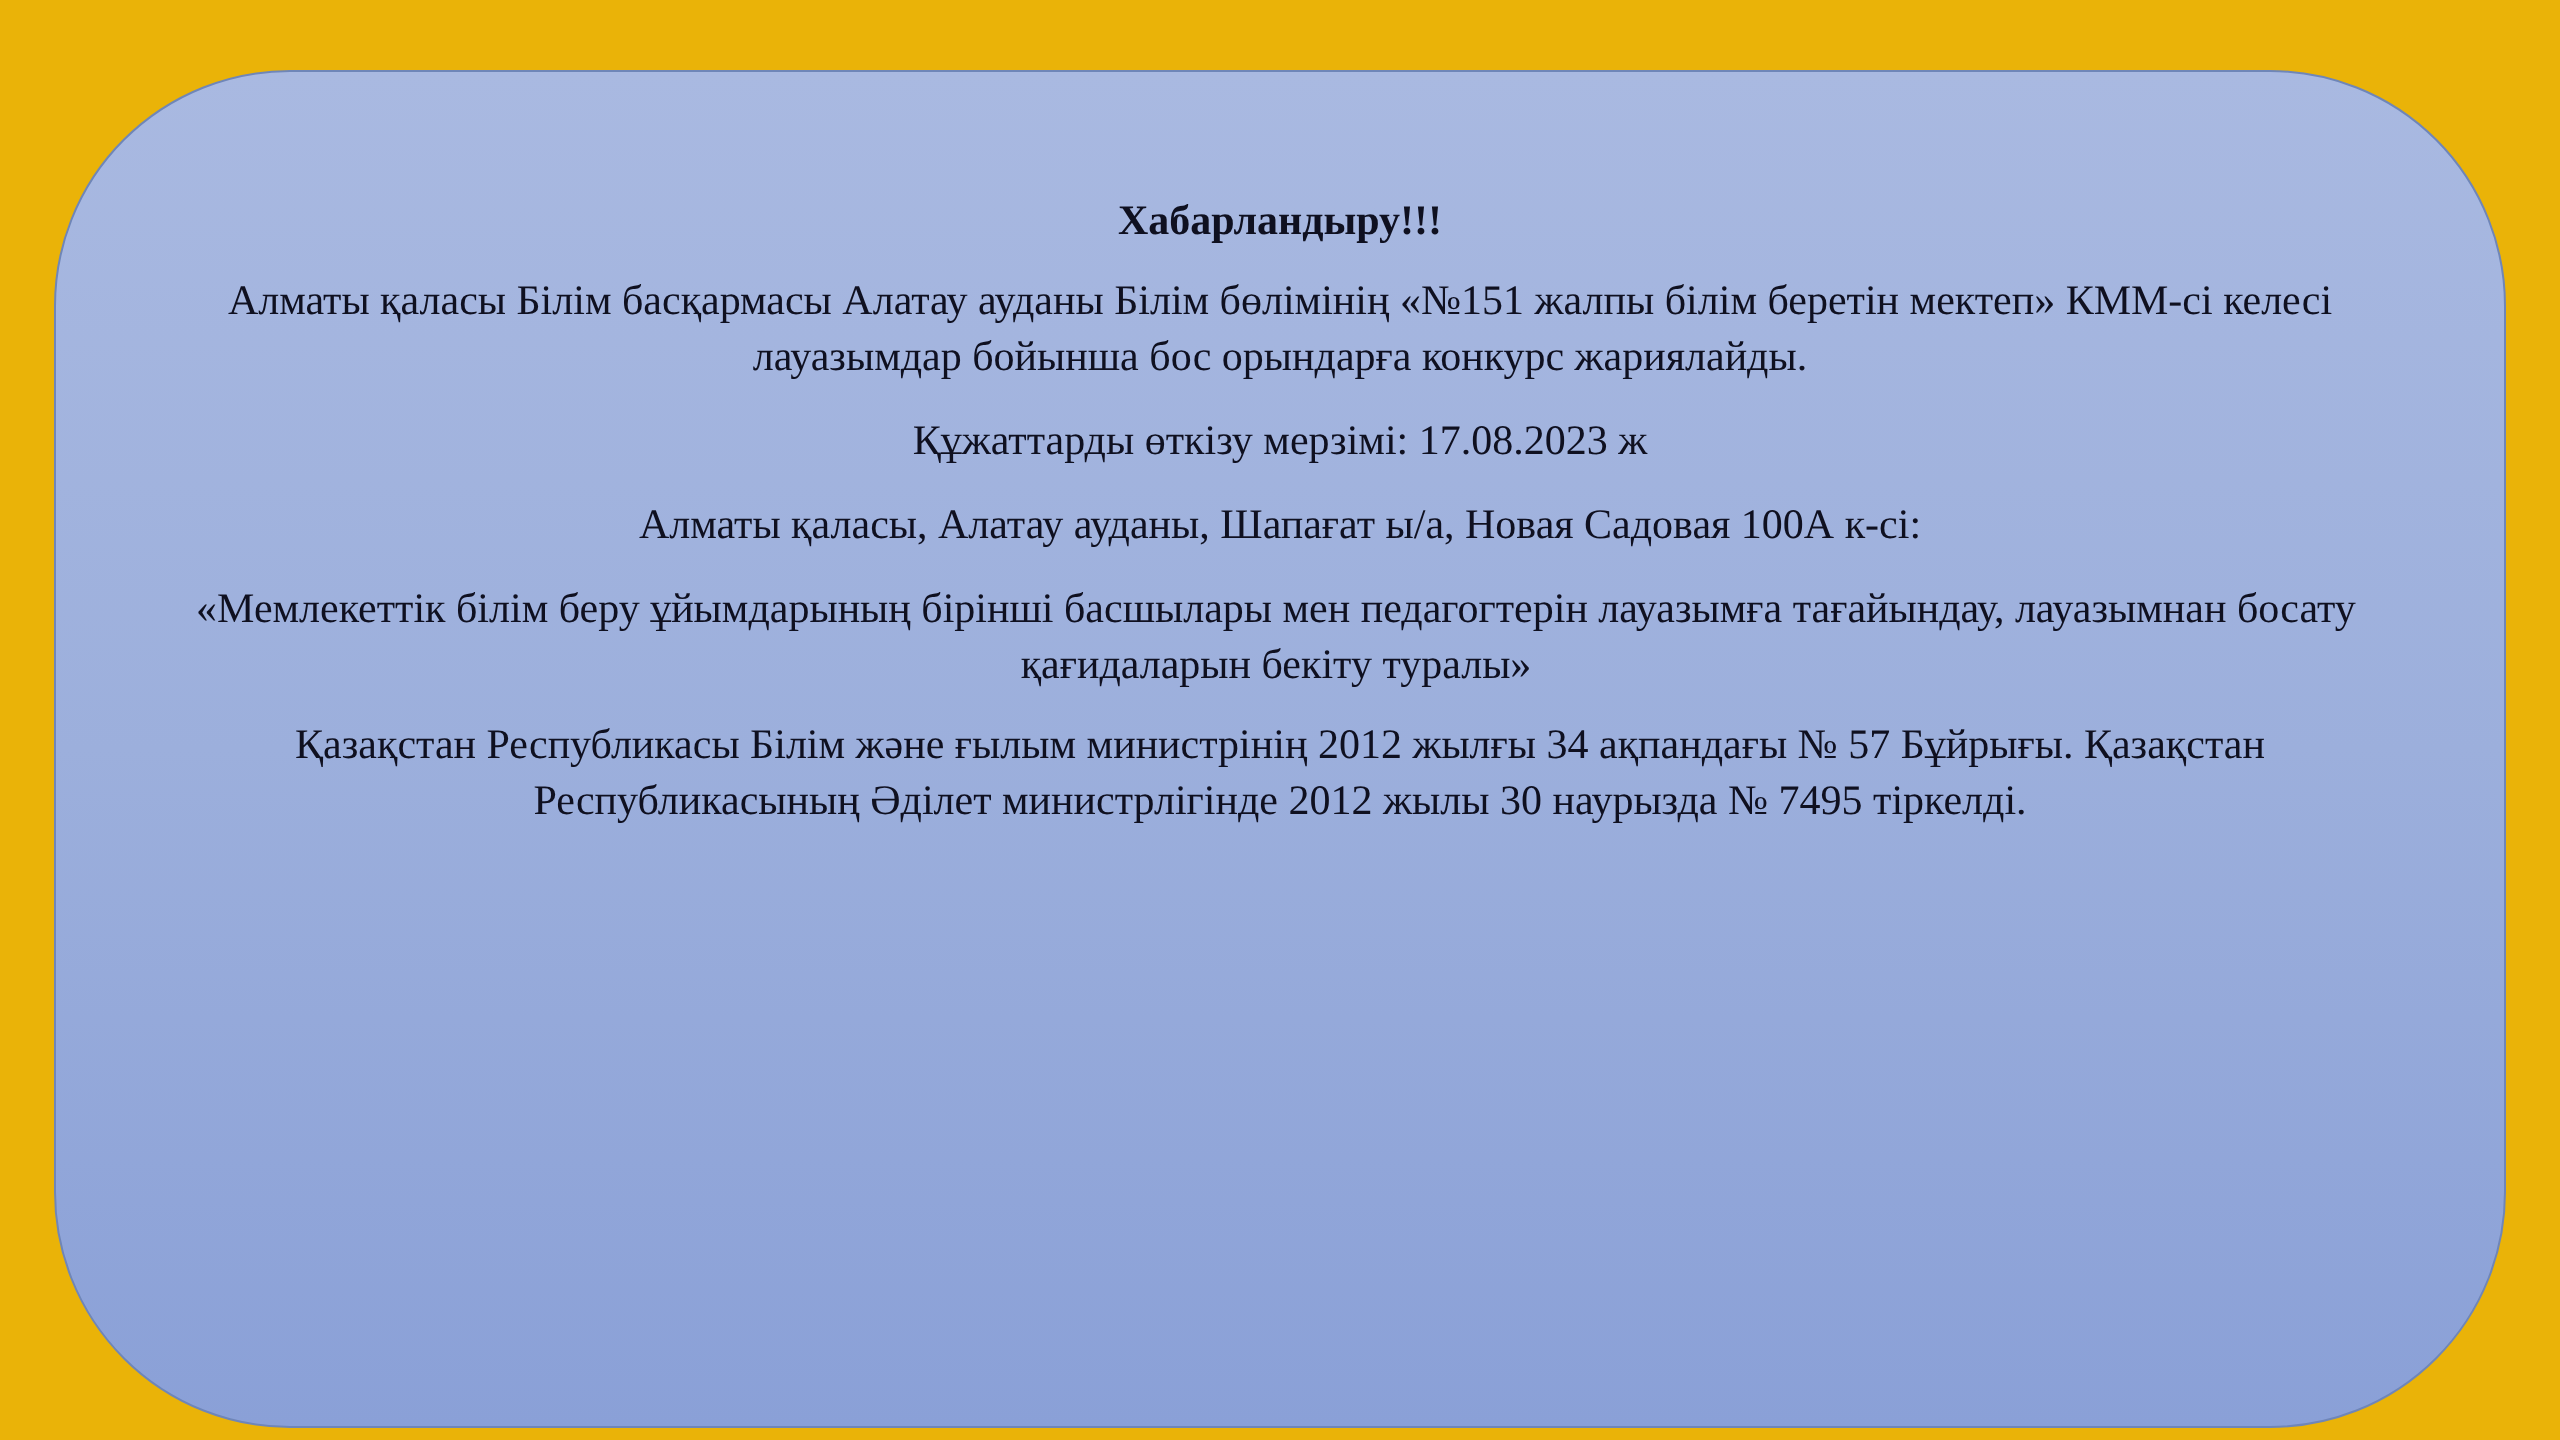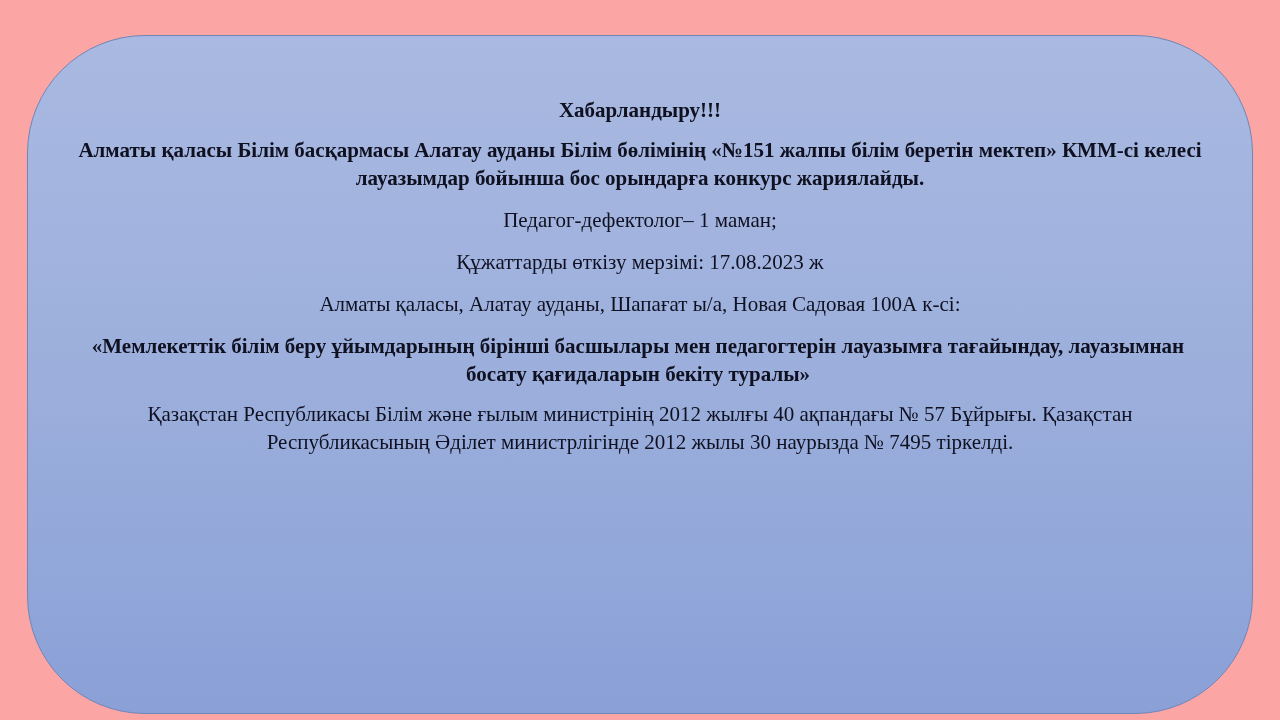--- a/index.html
+++ b/index.html
@@ -7,21 +7,21 @@
       padding: 0;
       width: 1280px;
       height: 720px;
       background: #ffffff;
       overflow: hidden;
     }
     .slide {
       position: relative;
       width: 1280px;
       height: 720px;
-      background: #fca5a5;
+      background: #eab308;
     }
     .card {
       position: absolute;
       left: 27px;
       top: 35px;
       width: 1226px;
       height: 679px;
       border-radius: 118px;
       background: linear-gradient(to bottom, #a9b9e1 0%, #9cafdc 50%, #8aa0d7 100%);
       border: 1px solid #6f86b8;
@@ -40,36 +40,35 @@
     }
     .content p {
       margin: 0 0 14px 0;
       padding: 0 40px;
     }
     .content .title {
       font-weight: bold;
       margin-bottom: 12px;
     }
     .content .bold {
-      font-weight: bold;
+      font-weight: normal;
       margin-bottom: 12px;
       padding-left: 36px;
     }
     .content .email-link {
       color: #1f5fbf;
       text-decoration: underline;
     }
   </style>
 </head>
 <body>
 
 <div class="slide">
   <div class="card"></div>
   <div class="content">
     <p class="title">Хабарландыру!!!</p>
-    <p style="padding: 0 40px; font-weight: bold;">Алматы қаласы Білім басқармасы Алатау ауданы Білім бөлімінің «№151 жалпы білім беретін мектеп» КММ-сі келесі лауазымдар бойынша бос орындарға конкурс жариялайды.</p>
-    <p>Педагог-дефектолог– 1 маман;</p>
+    <p style="padding: 0 40px;">Алматы қаласы Білім басқармасы Алатау ауданы Білім бөлімінің «№151 жалпы білім беретін мектеп» КММ-сі келесі лауазымдар бойынша бос орындарға конкурс жариялайды.</p>
     <p>Құжаттарды өткізу мерзімі: 17.08.2023 ж</p>
     <p>Алматы қаласы, Алатау ауданы, Шапағат ы/а, Новая Садовая 100А к-сі:</p>
     <p class="bold">«Мемлекеттік білім беру ұйымдарының бірінші басшылары мен педагогтерін лауазымға тағайындау, лауазымнан босату қағидаларын бекіту туралы»</p>
-    <p>Қазақстан Республикасы Білім және ғылым министрінің 2012 жылғы 40 ақпандағы № 57 Бұйрығы. Қазақстан Республикасының Әділет министрлігінде 2012 жылы 30 наурызда № 7495 тіркелді.</p>
+    <p>Қазақстан Республикасы Білім және ғылым министрінің 2012 жылғы 34 ақпандағы № 57 Бұйрығы. Қазақстан Республикасының Әділет министрлігінде 2012 жылы 30 наурызда № 7495 тіркелді.</p>
   </div>
 </div>
 
 </body></html>

